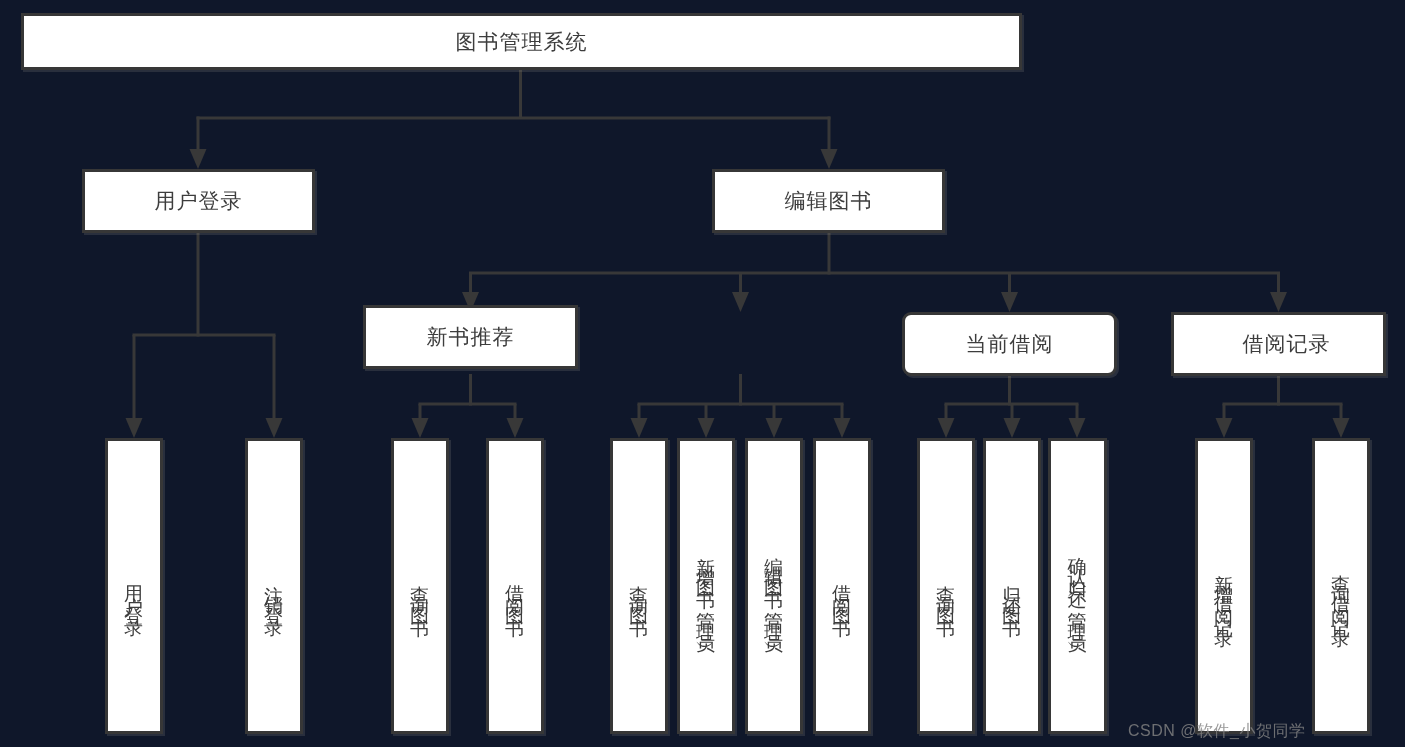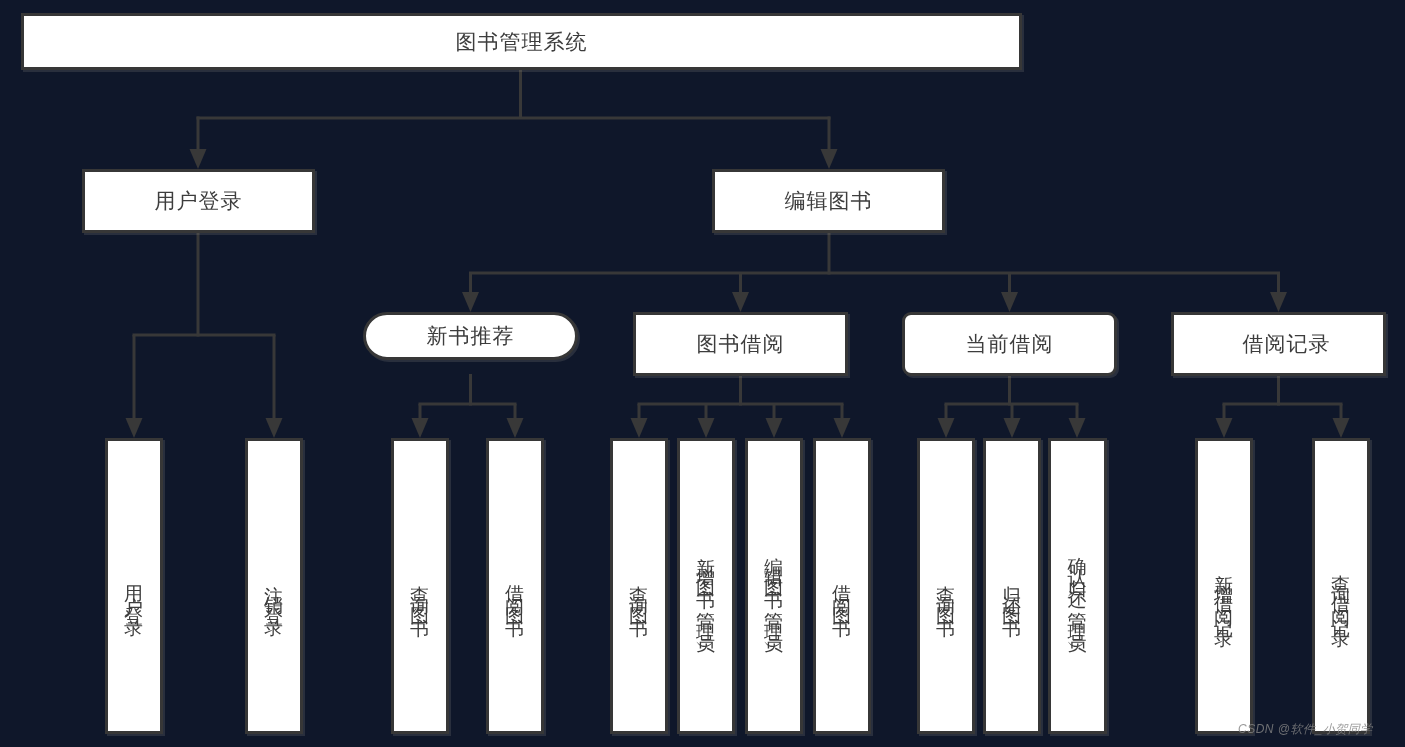--- a/index.html
+++ b/index.html
@@ -26,23 +26,23 @@
     border: 3px solid #373737; background: #ffffff;
     display: flex; align-items: center; justify-content: center;
     color: #3d3d3d; z-index: 2; box-shadow: 2px 2px 0 rgba(120,120,120,0.25);
   }
   .leaf span {
     writing-mode: vertical-rl; text-orientation: mixed;
     font-size: 19px; letter-spacing: 11px; margin-bottom: -11px;
     white-space: nowrap; line-height: 1;
   }
   .watermark {
-    position: absolute; left: 1238px; top: 721px;
-    font-size: 12px; color: rgba(130,130,130,0.82);
-    z-index: 5; white-space: nowrap; letter-spacing: 0.5px; font-style: italic;
+    position: absolute; left: 1128px; top: 721px;
+    font-size: 16px; color: rgba(130,130,130,0.82);
+    z-index: 5; white-space: nowrap; letter-spacing: 0.5px;
   }
 </style>
 </head>
 <body>
 
 <div class="canvas">
 
   <svg class="connectors" viewBox="0 0 1405 747">
     <defs>
       <polygon id="ah" points="-8.5,-20 8.5,-20 0,0"></polygon>
@@ -112,25 +112,22 @@
     <span>图书管理系统</span>
   </div>
 
   <div class="node" style="left:82px; top:169px; width:233px; height:64px;">
     <span>用户登录</span>
   </div>
   <div class="node" style="left:712px; top:169px; width:233px; height:64px;">
     <span>编辑图书</span>
   </div>
 
-  <div class="node" style="left:363px; top:312px; width:215px; height:48px;border-radius:25px;">
+  <div class="node" style="left:363px; top:305px; width:215px; height:64px;">
     <span>新书推荐</span>
-  </div>
-  <div class="node" style="left:633px; top:312px; width:215px; height:64px;">
-    <span>图书借阅</span>
   </div>
   <div class="node" style="left:902px; top:312px; width:215px; height:64px;border-radius:9px;">
     <span>当前借阅</span>
   </div>
   <div class="node" style="left:1171px; top:312px; width:215px; height:64px;padding-left:16px;">
     <span>借阅记录</span>
   </div>
 
   <div class="leaf" style="left:105px; top:438px; width:58px; height:296px;">
     <span>用户登录</span>

